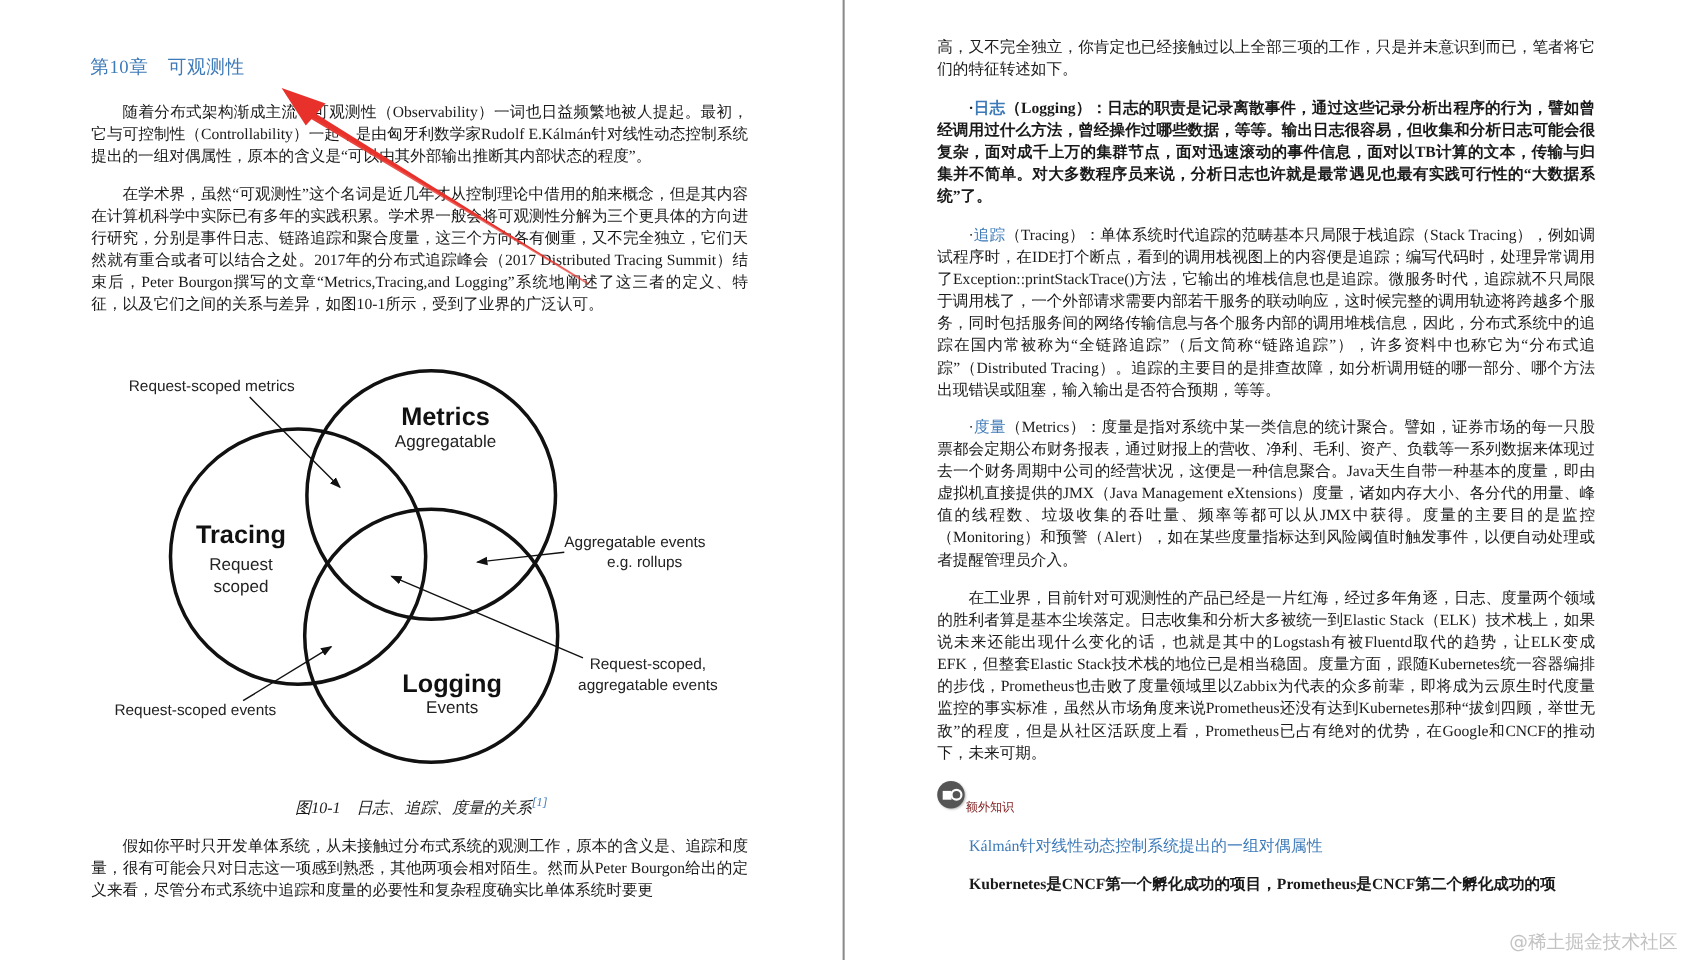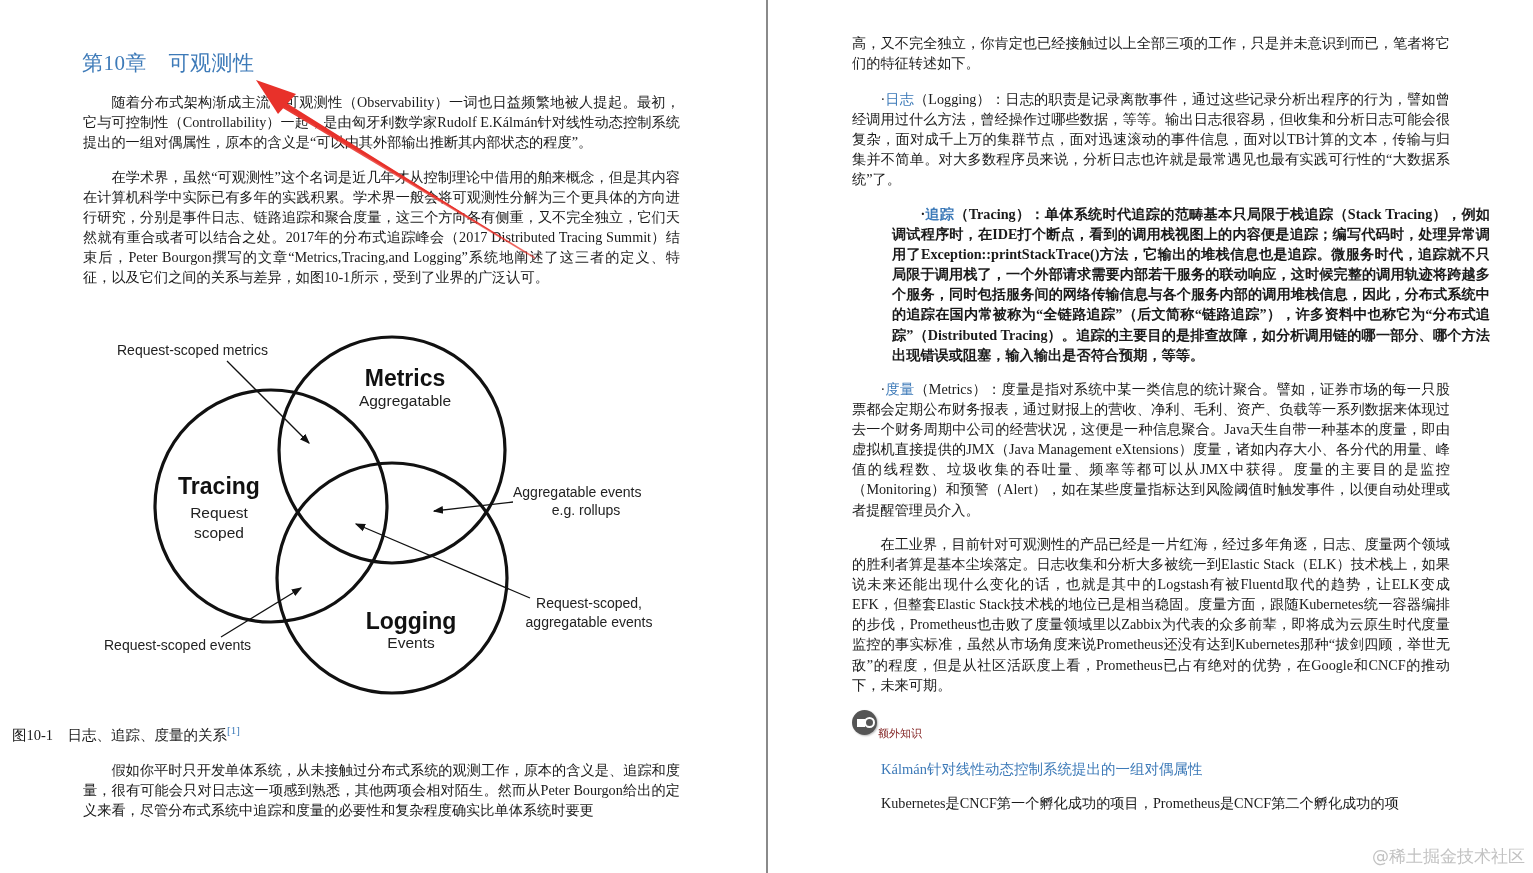--- a/index.html
+++ b/index.html
@@ -9,58 +9,58 @@
     font-family:"Liberation Serif","DejaVu Serif",serif;
     color:#1a1a1a;
   }
   .page { position:absolute; top:0; height:873px; background:#fff; }
   .page-left { left:0; width:766px; }
   .page-right { left:768px; width:765px; }
   .divider { position:absolute; left:766px; top:0; width:2px; height:873px; background:#8a8a8a; }
 
   .chapter-title {
     position:absolute; left:82px; top:49px;
-    font-size:21px; color:#3d7ab8; letter-spacing:0.5px;
+    font-size:17px; color:#3d7ab8; letter-spacing:0.5px;
     white-space:pre;
   }
   .para {
     position:absolute; font-size:14.2px; line-height:20.1px;
     text-align:justify; text-indent:2em; margin:0;
   }
   .blue { color:#3d7ab8; }
 
   #p1 { left:83px; top:92px; width:597px; }
   #p2 { left:83px; top:167px; width:597px; }
   #p3 { left:83px; top:760px; width:597px; }
 
   .venn { position:absolute; left:95px; top:330px; width:580px; height:375px; }
   .caption {
-    position:absolute; left:12px; width:766px; top:724px; text-align:left;
-    font-size:14.5px; color:#1a1a1a;
+    position:absolute; left:0; width:766px; top:724px; text-align:center;
+    font-size:14.5px; color:#1a1a1a;font-style:italic;
   }
   .caption sup { color:#3d7ab8; font-size:11px; }
 
   .red-arrow { position:absolute; left:0; top:0; width:766px; height:873px; pointer-events:none; }
 
   #rp0 { left:852px; top:33px; width:598px; text-indent:0; }
-  #rp1 { left:852px; top:89px; width:598px; }
-  #rp2 { left:892px; top:204px; width:598px;font-weight:bold; }
+  #rp1 { left:852px; top:89px; width:598px;font-weight:bold; }
+  #rp2 { left:852px; top:204px; width:598px; }
   #rp3 { left:852px; top:379px; width:598px; }
   #rp4 { left:852px; top:534px; width:598px;font-family:Liberation Serif, serif; }
 
   .extra-box { position:absolute; left:852px; top:710px; }
   .extra-icon {
     position:absolute; left:0; top:0; width:25px; height:25px; border-radius:50%;
     background:#555; box-shadow:1px 1px 2px #bbb;
   }
   .extra-icon .sq { position:absolute; left:5px; top:9px; width:8px; height:8px; background:#fff; }
   .extra-icon .lens { position:absolute; left:12px; top:7px; width:7px; height:7px; border:2px solid #fff; border-radius:50%; }
   .extra-label { position:absolute; left:26px; top:16px; font-size:11px; color:#7f1d1d; white-space:nowrap; }
   .extra-subtitle { position:absolute; left:881px; top:760px; font-size:14.5px; color:#3d7ab8; white-space:nowrap; }
-  .extra-text { position:absolute; left:881px; top:794px; font-size:14.2px; white-space:nowrap; }
+  .extra-text { position:absolute; left:881px; top:794px; font-size:14.2px; white-space:nowrap;font-weight:bold; }
 
   .watermark {
     position:absolute; right:8px; top:845px; font-size:17px; color:#c2c2c2;
     font-family:"DejaVu Sans","Liberation Sans",sans-serif; white-space:nowrap;text-align:center;
   }
 
   svg text.venn-title { font-family:"Liberation Sans","DejaVu Sans",sans-serif; font-weight:bold; font-size:23px; fill:#111; }
   svg text.venn-sub { font-family:"Liberation Sans","DejaVu Sans",sans-serif; font-size:15.5px; fill:#222; }
   svg text.venn-note { font-family:"Liberation Sans","DejaVu Sans",sans-serif; font-size:14px; fill:#222; }
 </style>

